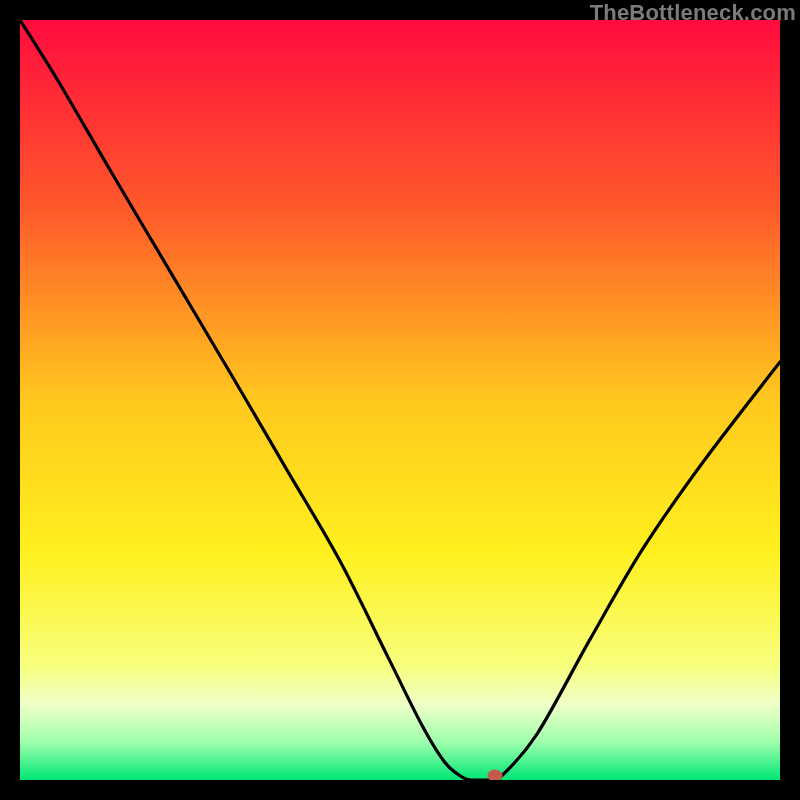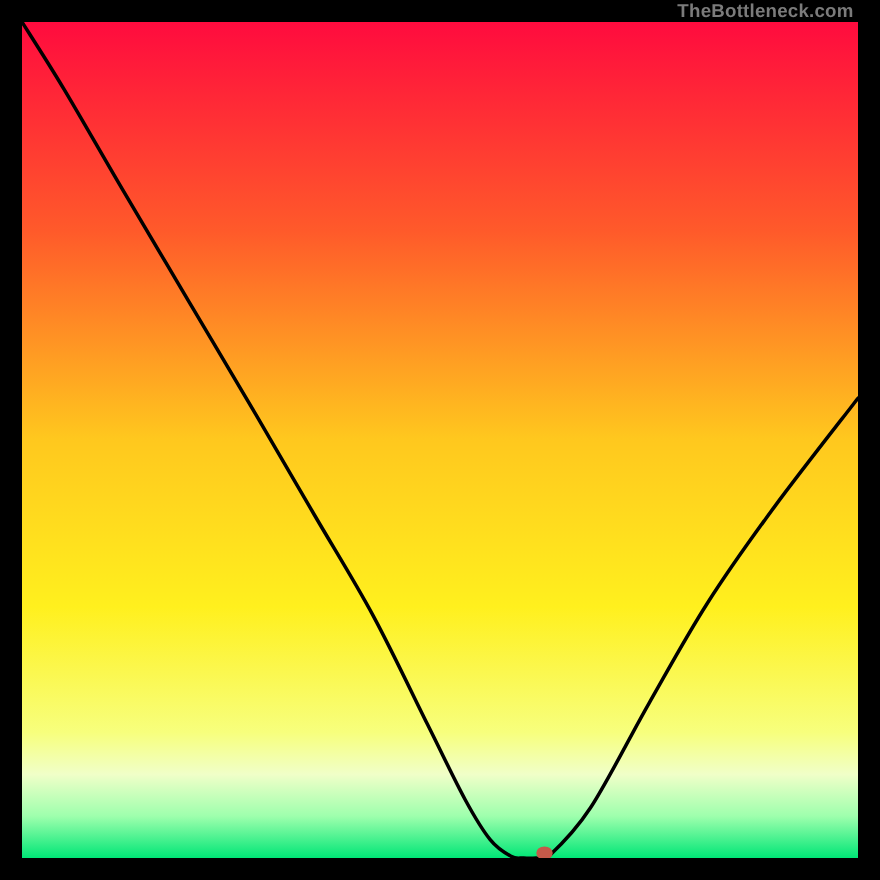--- a/index.html
+++ b/index.html
@@ -14,24 +14,24 @@
     position: absolute;
     left: 20px;
     top: 20px;
     width: 760px;
     height: 760px;
     background: #000000;
   }
   .attribution {
     position: absolute;
     top: 0px;
-    right: 24px;
+    right: 4px;
     color: #7b7b7b;
     font-family: Arial, Helvetica, sans-serif;
-    font-size: 17px;
+    font-size: 22px;
     font-weight: bold;
     letter-spacing: 0.2px;
   }
   svg {
     display: block;
   }
 </style>
 </head>
 <body>
 

